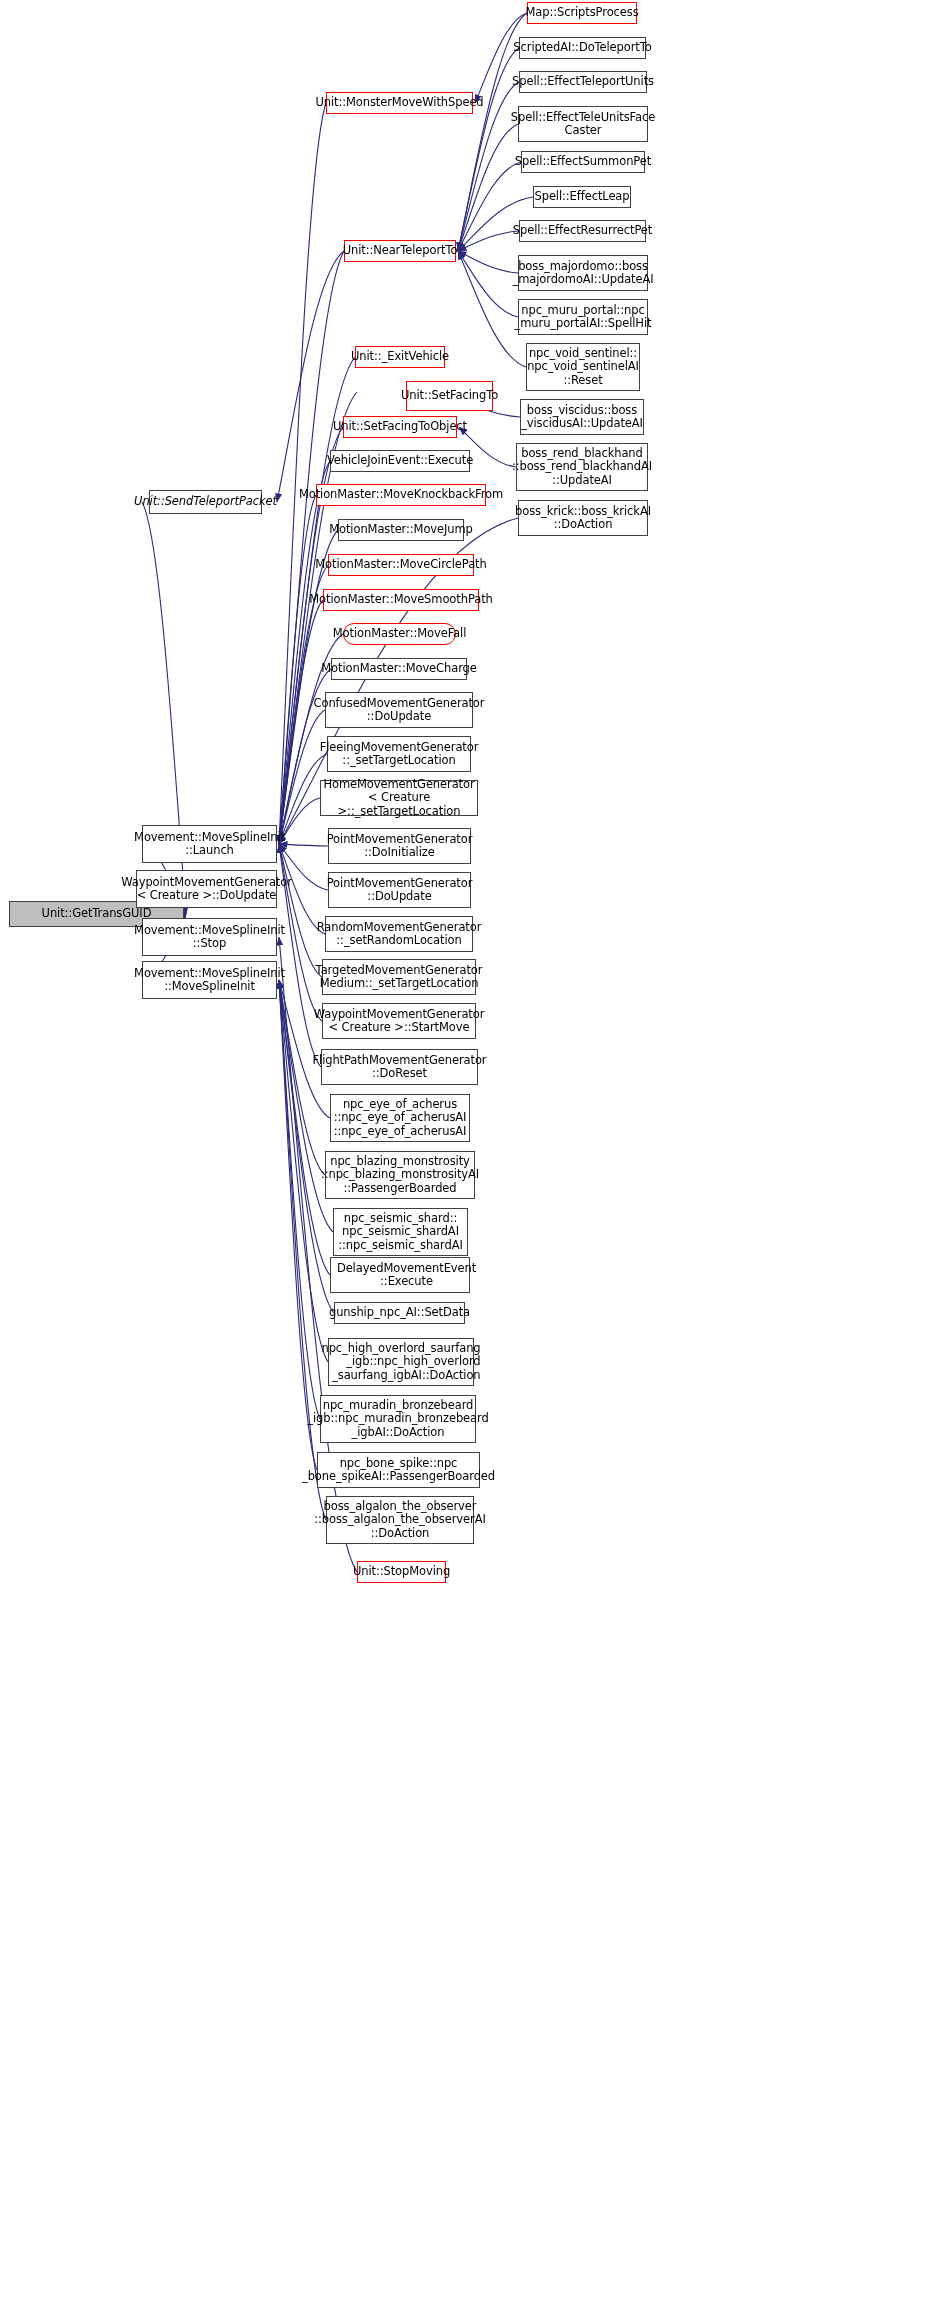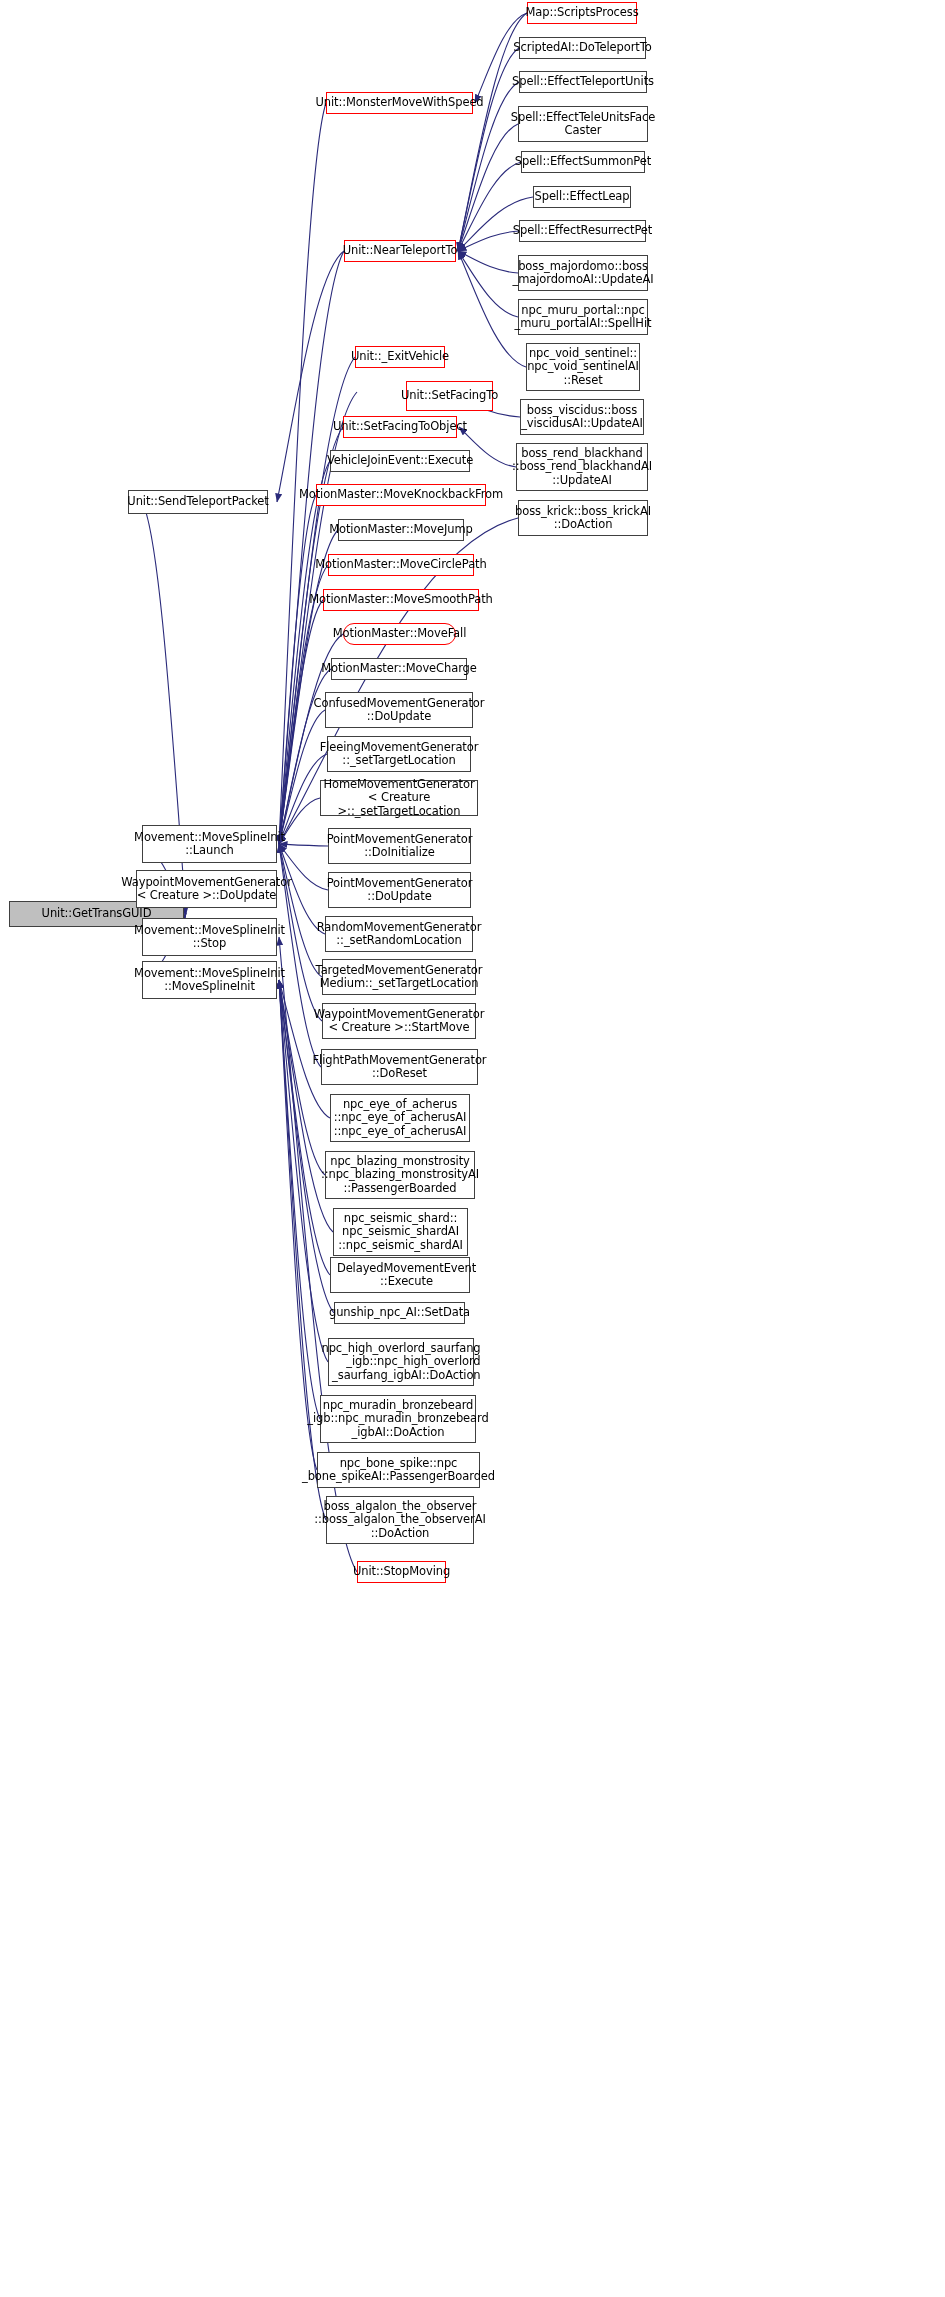--- a/index.html
+++ b/index.html
@@ -110,21 +110,21 @@
         <path d="M334,1313 C310.9,1286.36 294.4,1106.54 279,980" fill="none" stroke="#2a2a7a" stroke-width="1.1" marker-end="url(#arrowhead)"></path>
         <path d="M328,1362 C307.42,1331.44 292.72,1125.16 279,980" fill="none" stroke="#2a2a7a" stroke-width="1.1" marker-end="url(#arrowhead)"></path>
         <path d="M320,1419 C302.78,1383.88 290.48,1146.82 279,980" fill="none" stroke="#2a2a7a" stroke-width="1.1" marker-end="url(#arrowhead)"></path>
         <path d="M317,1470 C301.04,1430.8 289.64,1166.2 279,980" fill="none" stroke="#2a2a7a" stroke-width="1.1" marker-end="url(#arrowhead)"></path>
         <path d="M326,1520 C306.26,1476.8 292.16,1185.2 279,980" fill="none" stroke="#2a2a7a" stroke-width="1.1" marker-end="url(#arrowhead)"></path>
         <path d="M357,1572 C324.24,1521.2 300.84000000000003,1178.3 279,937" fill="none" stroke="#2a2a7a" stroke-width="1.1" marker-end="url(#arrowhead)"></path>
       </g>
   </svg>
   <div id="node-layer">
       <div class="node root" style="left: 9px; top: 901px; width: 175px; height: 26px;"><span>Unit::GetTransGUID</span></div>
-      <div class="node" style="left: 128px; top: 490px; width: 140px; height: 24px;"><span>Unit::SendTeleportPacket</span></div>
+      <div class="node" style="left: 149px; top: 490px; width: 113px; height: 24px; font-style: italic;"><span>Unit::SendTeleportPacket</span></div>
       <div class="node" style="left: 142px; top: 825px; width: 135px; height: 38px;"><span>Movement::MoveSplineInit
 ::Launch</span></div>
       <div class="node" style="left: 136px; top: 870px; width: 141px; height: 38px;"><span>WaypointMovementGenerator
 &lt; Creature &gt;::DoUpdate</span></div>
       <div class="node" style="left: 142px; top: 918px; width: 135px; height: 38px;"><span>Movement::MoveSplineInit
 ::Stop</span></div>
       <div class="node" style="left: 142px; top: 961px; width: 135px; height: 38px;"><span>Movement::MoveSplineInit
 ::MoveSplineInit</span></div>
       <div class="node red" style="left: 326px; top: 92px; width: 147px; height: 22px;"><span>Unit::MonsterMoveWithSpeed</span></div>
       <div class="node red" style="left: 344px; top: 240px; width: 112px; height: 22px;"><span>Unit::NearTeleportTo</span></div>

